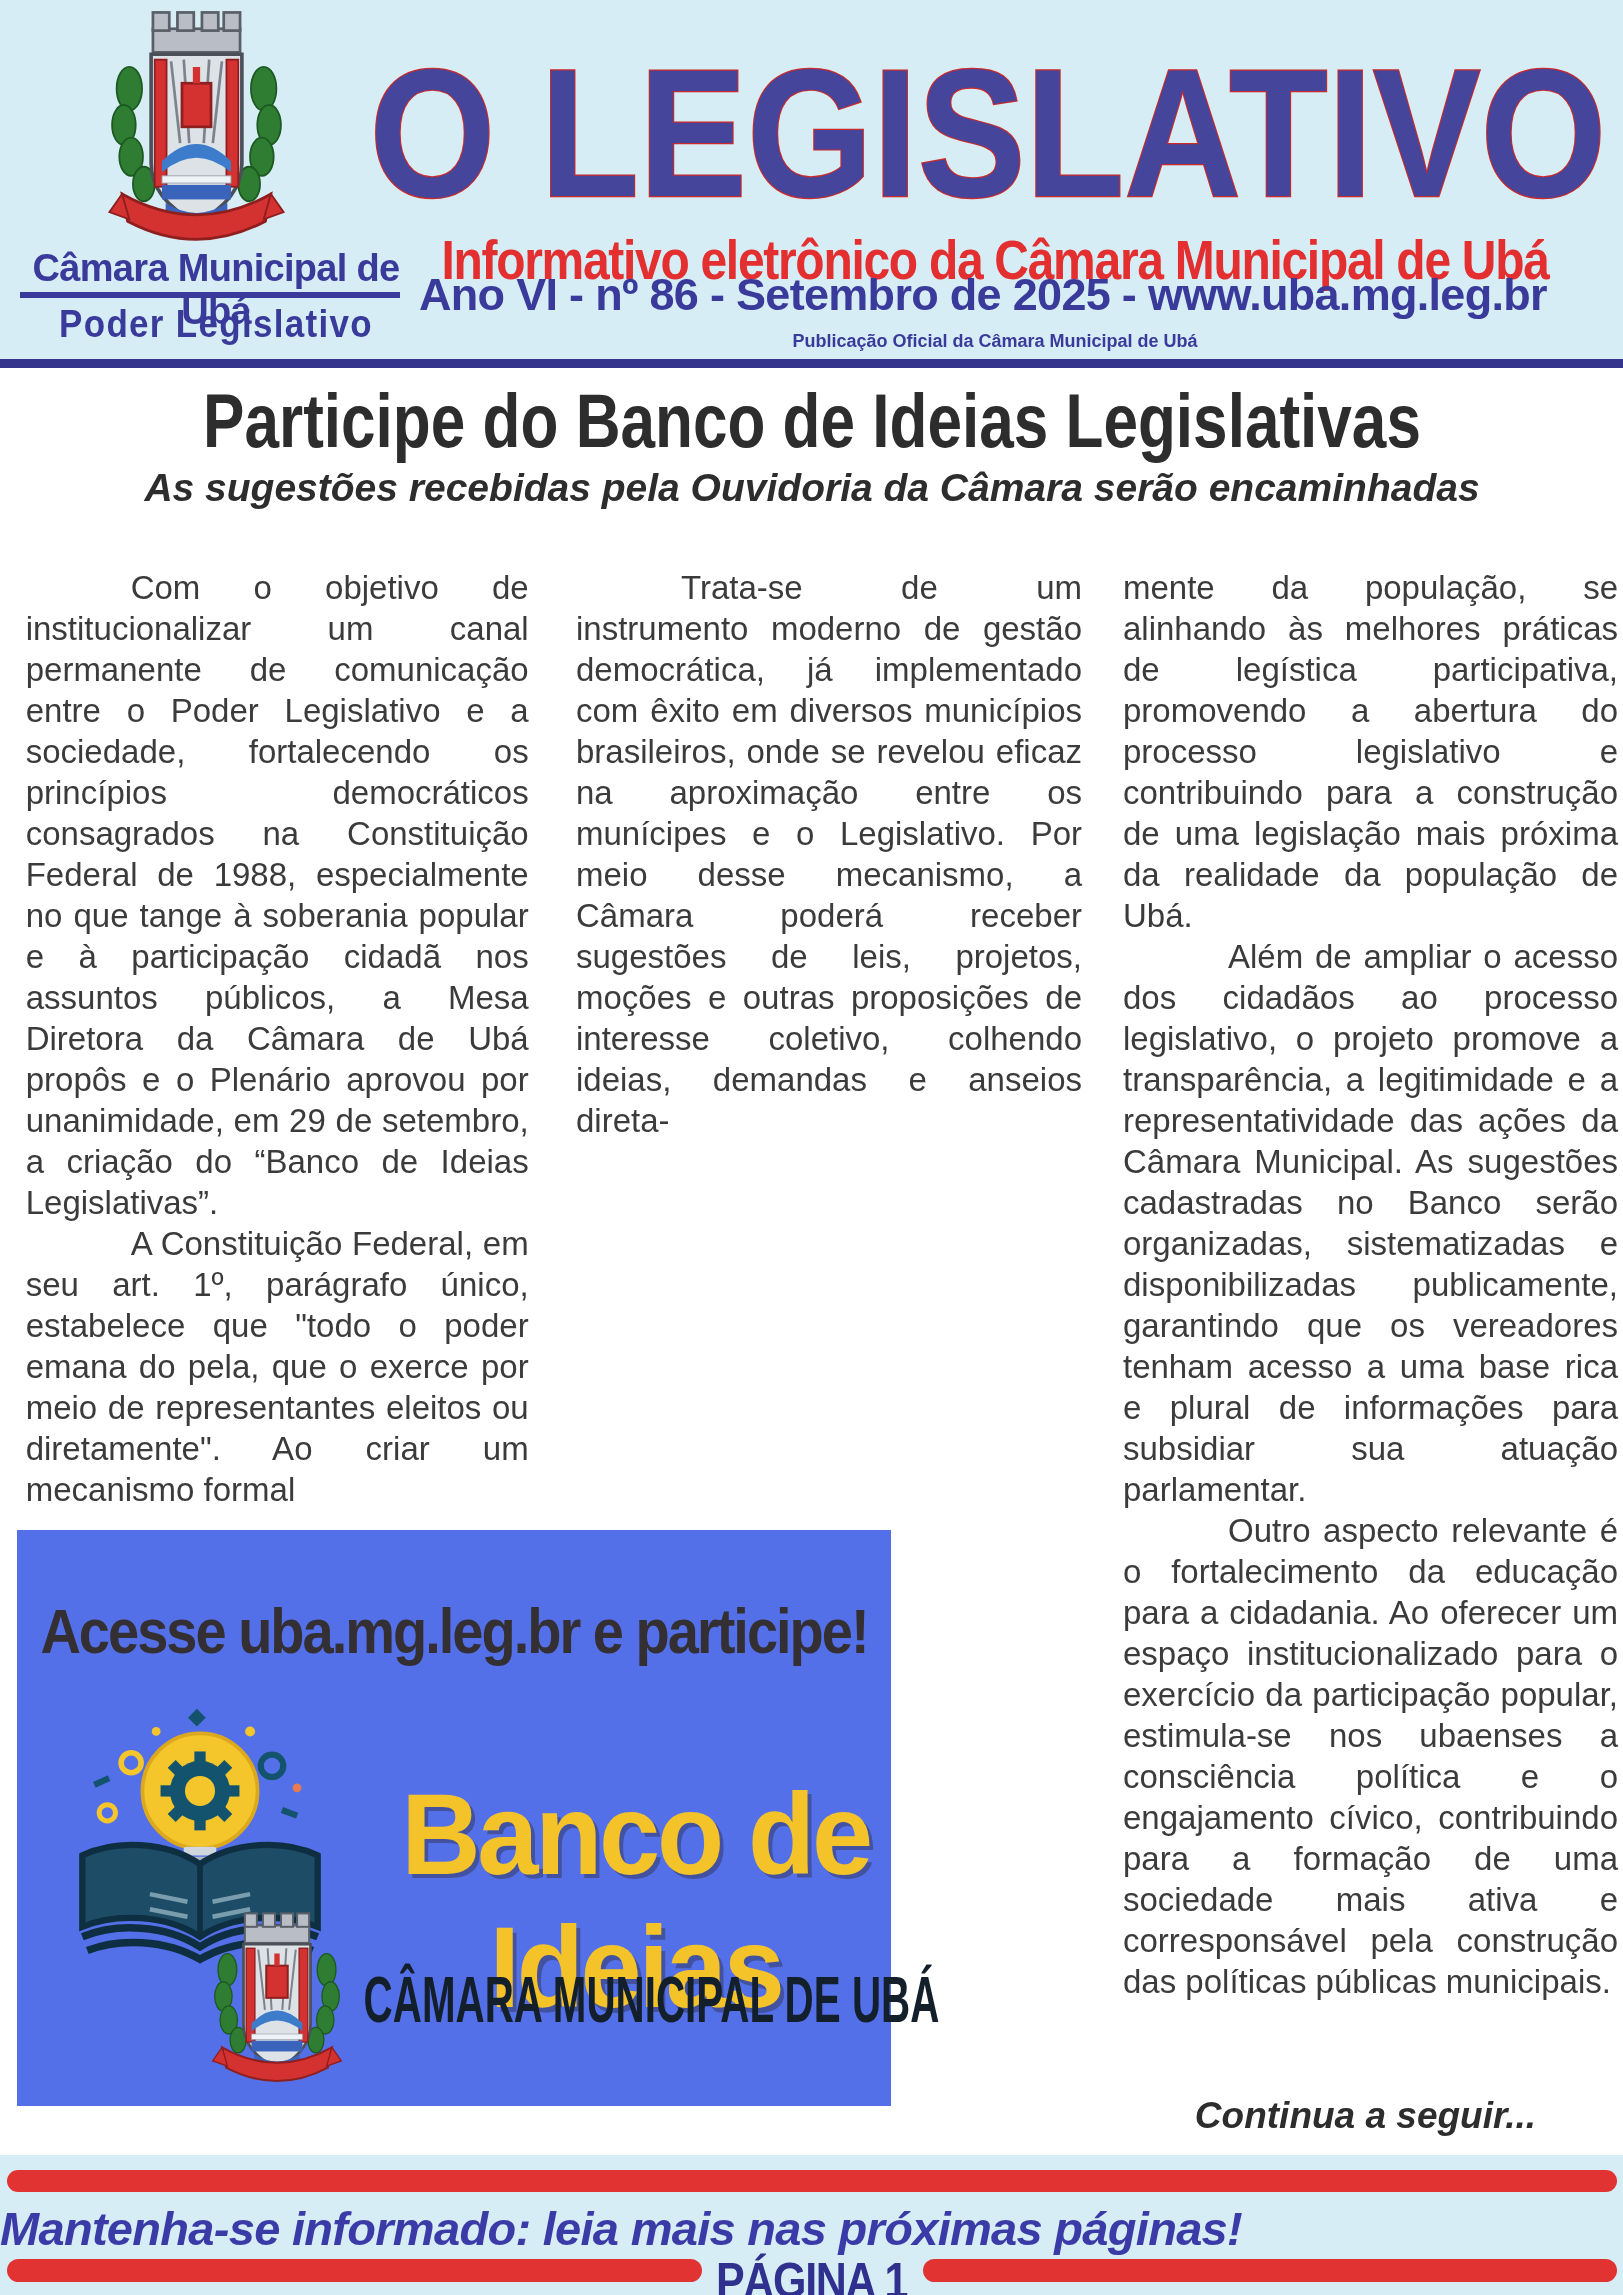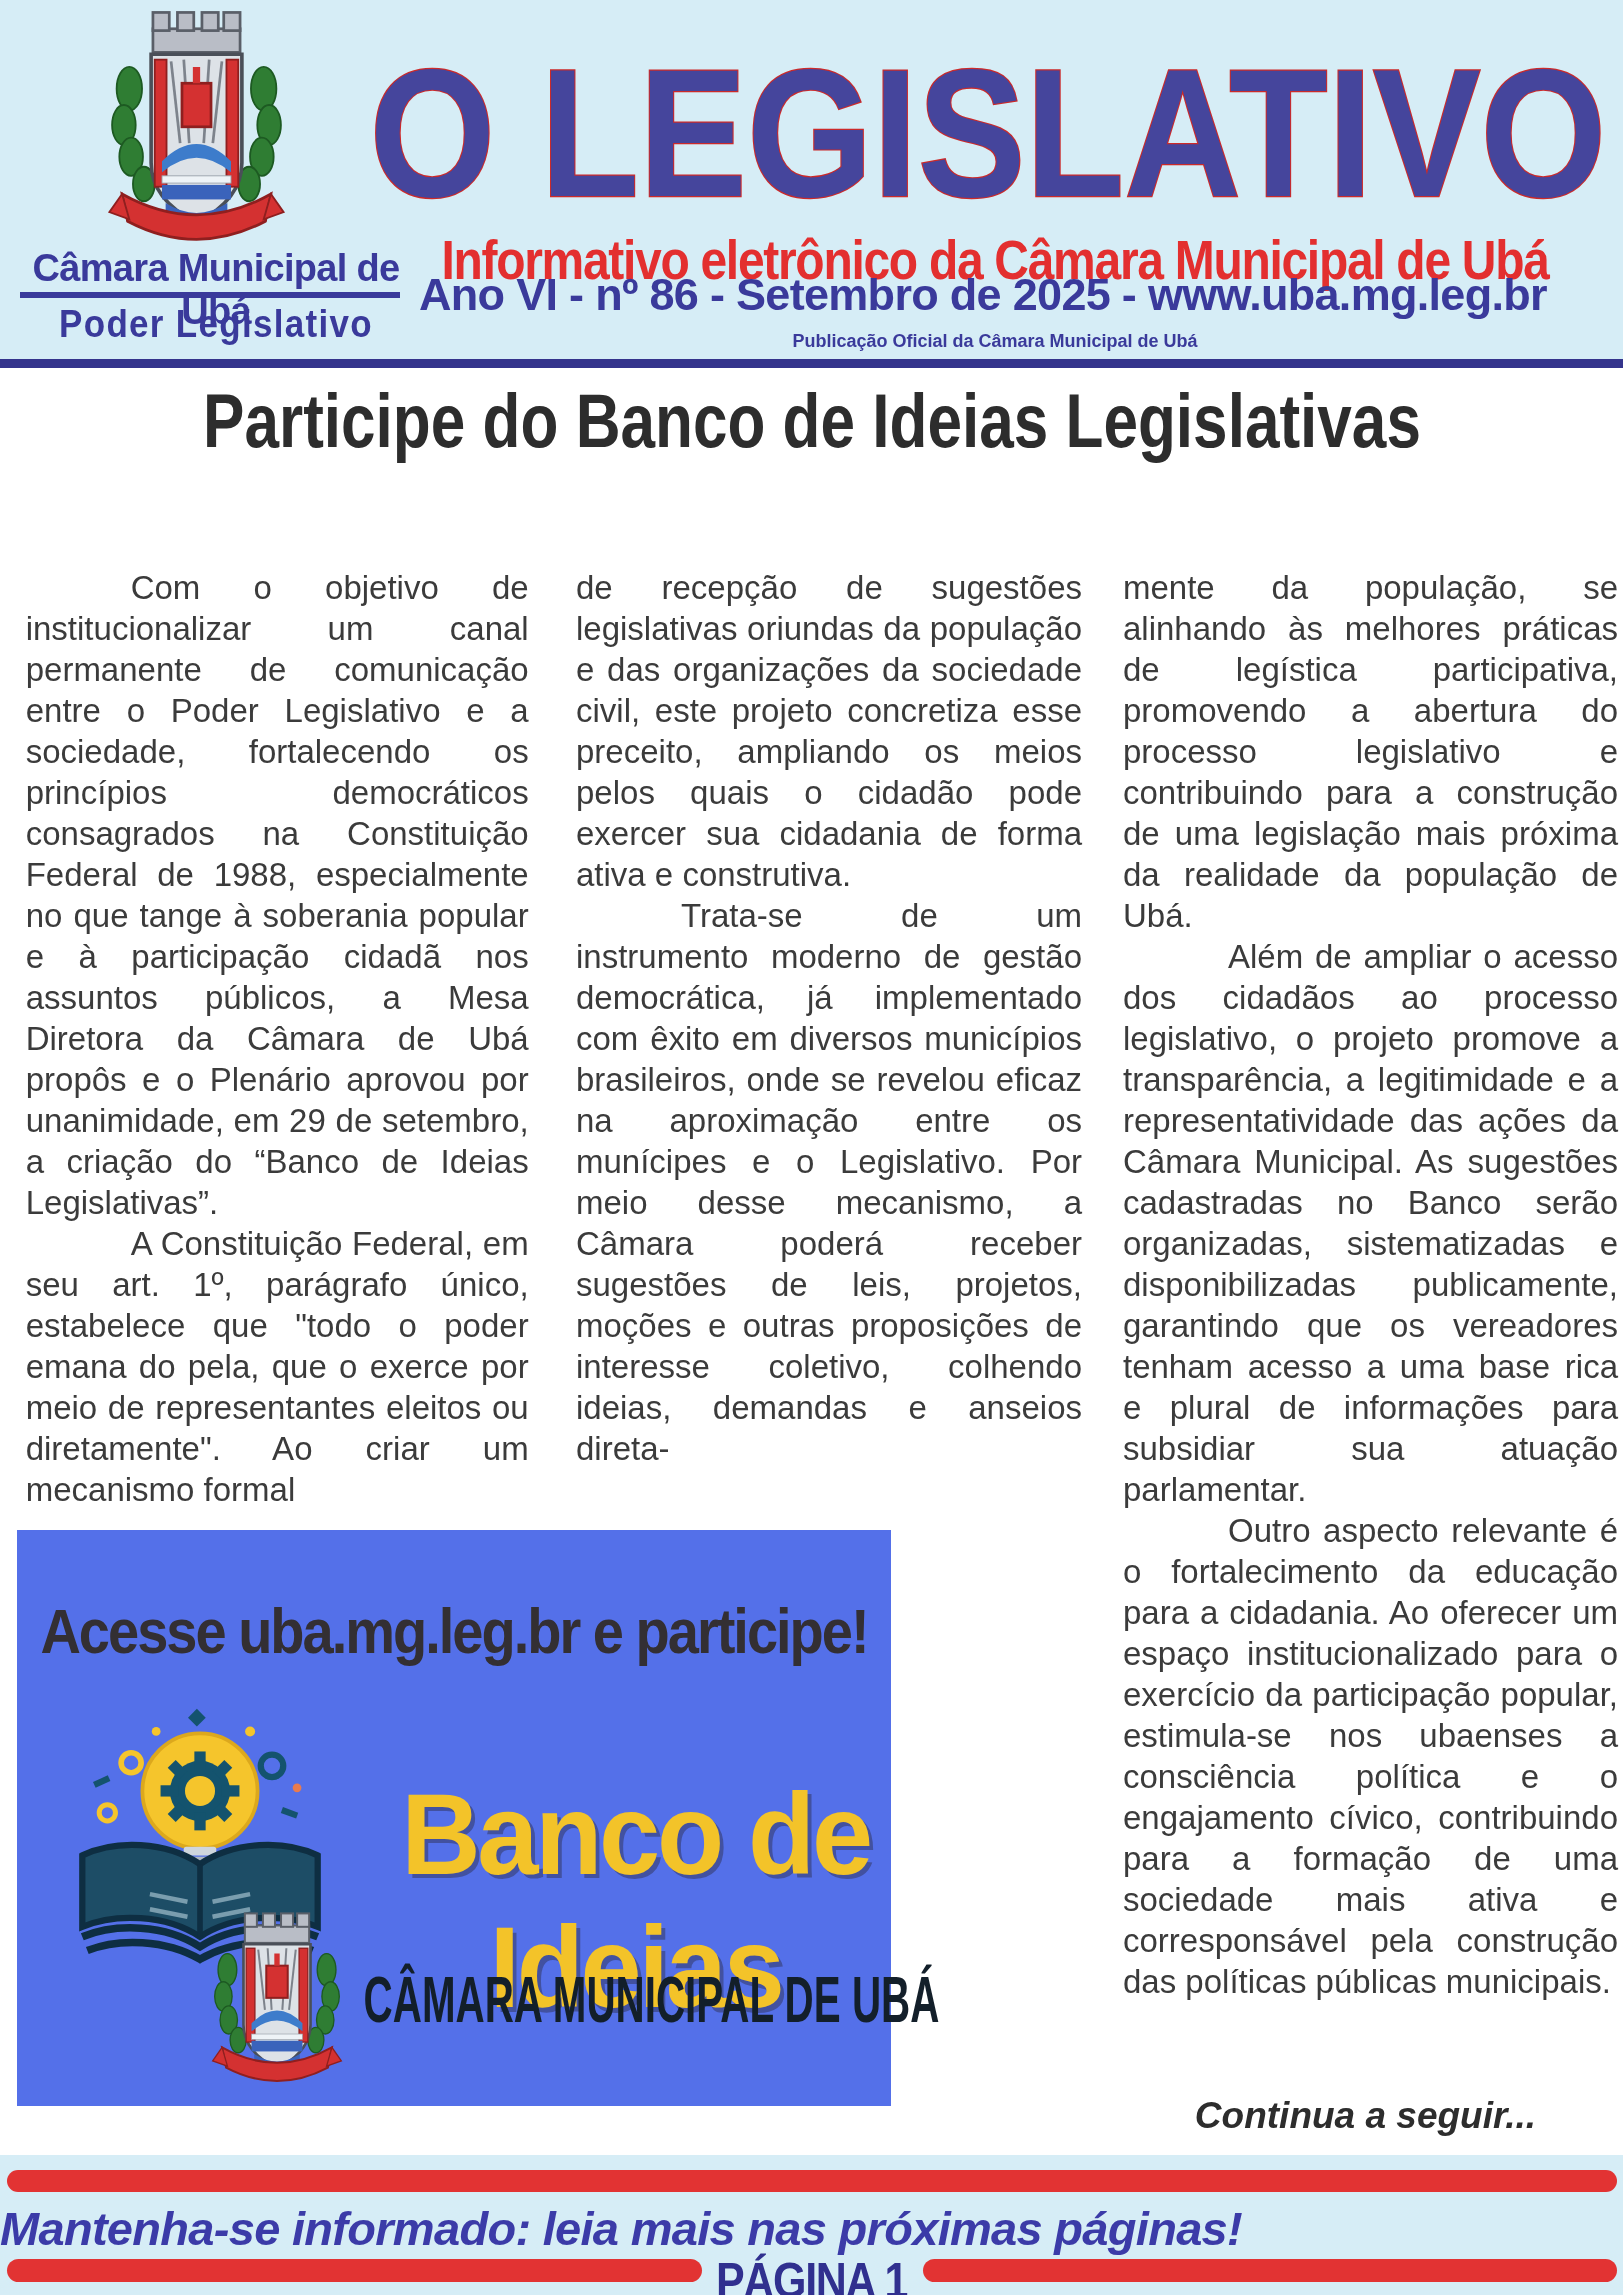--- a/index.html
+++ b/index.html
@@ -128,27 +128,27 @@
     </svg>
     <div class="masthead-red">Informativo eletrônico da Câmara Municipal de Ubá</div>
     <div class="masthead-edition">Ano VI - nº 86 - Setembro de 2025 - www.uba.mg.leg.br</div>
     <div class="masthead-note">Publicação Oficial da Câmara Municipal de Ubá</div>
   </header>
   <div class="rule"></div>
 
   <svg class="headline-svg" viewBox="0 0 1900 132" preserveAspectRatio="none">
     <text x="950" y="106" text-anchor="middle" font-size="116" font-weight="bold" textLength="1860" lengthAdjust="spacingAndGlyphs" fill="#2d2d2d">Participe do Banco de Ideias Legislativas</text>
   </svg>
+  <div class="deck l1">As sugestões recebidas pela Ouvidoria da Câmara serão encaminhadas</div>
 
   <div class="col col1">
       <p class="para indent">Com o objetivo de institucionalizar um canal permanente de comunicação entre o Poder Legislativo e a sociedade, fortalecendo os princípios democráticos consagrados na Constituição Federal de 1988, especialmente no que tange à soberania popular e à participação cidadã nos assuntos públicos, a Mesa Diretora da Câmara de Ubá propôs e o Plenário aprovou por unanimidade, em 29 de setembro, a criação do “Banco de Ideias Legislativas”.</p>
       <p class="para indent">A Constituição Federal, em seu art. 1º, parágrafo único, estabelece que "todo o poder emana do pela, que o exerce por meio de representantes eleitos ou diretamente". Ao criar um mecanismo formal</p>
     </div>
   <div class="col col2">
-      <p class="para">de recepção de sugestões legislativas oriundas da população e das organizações da sociedade civil, este projeto concretiza esse preceito, ampliando os meios pelos quais o cidadão pode exercer sua cidadania de forma ativa e construtiva.</p>
       <p class="para indent">Trata-se de um instrumento moderno de gestão democrática, já implementado com êxito em diversos municípios brasileiros, onde se revelou eficaz na aproximação entre os munícipes e o Legislativo. Por meio desse mecanismo, a Câmara poderá receber sugestões de leis, projetos, moções e outras proposições de interesse coletivo, colhendo ideias, demandas e anseios direta-</p>
     </div>
   <div class="col col3">
       <p class="para">mente da população, se alinhando às melhores práticas de legística participativa, promovendo a abertura do processo legislativo e contribuindo para a construção de uma legislação mais próxima da realidade da população de Ubá.</p>
       <p class="para indent">Além de ampliar o acesso dos cidadãos ao processo legislativo, o projeto promove a transparência, a legitimidade e a representatividade das ações da Câmara Municipal. As sugestões cadastradas no Banco serão organizadas, sistematizadas e disponibilizadas publicamente, garantindo que os vereadores tenham acesso a uma base rica e plural de informações para subsidiar sua atuação parlamentar.</p>
       <p class="para indent">Outro aspecto relevante é o fortalecimento da educação para a cidadania. Ao oferecer um espaço institucionalizado para o exercício da participação popular, estimula-se nos ubaenses a consciência política e o engajamento cívico, contribuindo para a formação de uma sociedade mais ativa e corresponsável pela construção das políticas públicas municipais.</p>
     </div>
   <div class="continua">Continua a seguir...</div>
 
   <section class="banner">

